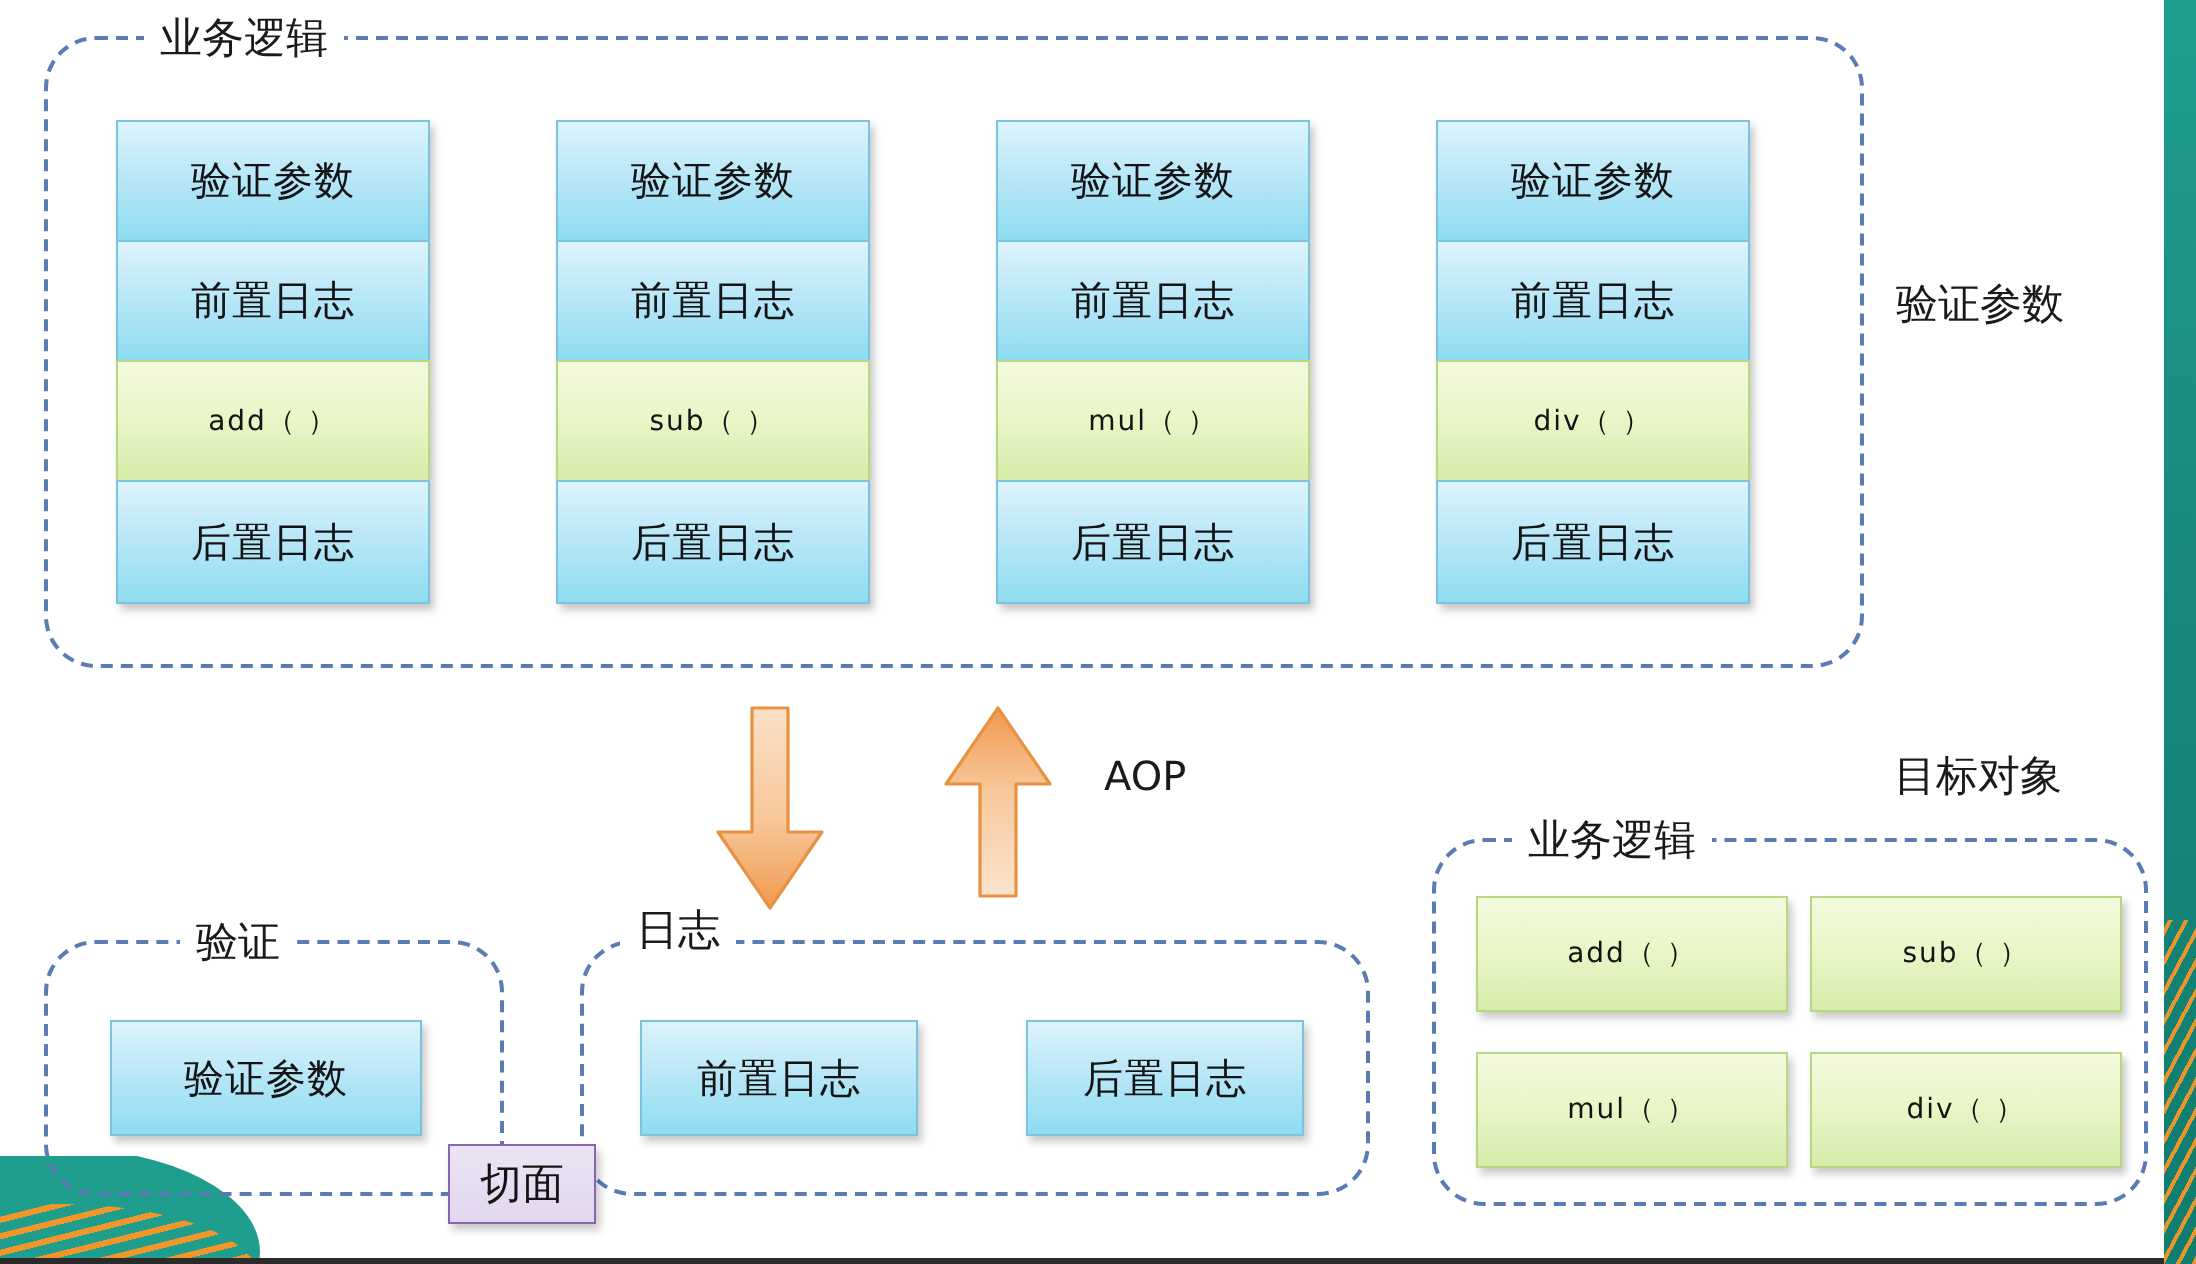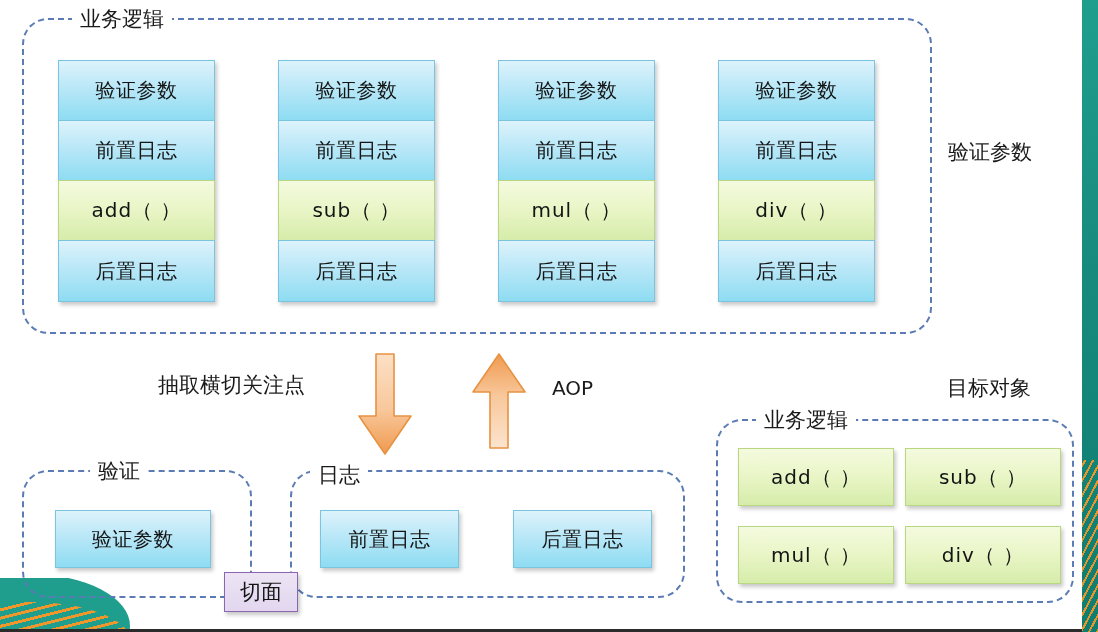--- a/index.html
+++ b/index.html
@@ -135,21 +135,21 @@
     letter-spacing: 0.5px;
   }
   .cell.blue {
     background: linear-gradient(to bottom, #ddf3fb 0%, #bfe9f8 38%, #8edcf2 100%);
     border: 1px solid #7ac4e0;
   }
   .cell.green {
     background: linear-gradient(to bottom, #f4fadf 0%, #eaf6c8 45%, #d6ecaa 100%);
     border: 1px solid #b9d680;
   }
-  .cell.latin { font-size: 20px; letter-spacing: 1px; }
+  .cell.latin { font-size: 14px; letter-spacing: 1px; }
 
   .stack {
     position: absolute;
     box-shadow: 2px 3px 4px rgba(0,0,0,0.22);
   }
   .standalone {
     box-shadow: 2px 3px 4px rgba(0,0,0,0.22);
   }
 
   
@@ -212,21 +212,20 @@
     <div class="cell blue" style="left:0; top:180px; width:157px; height:62px;">后置日志</div>
   </div>
 
   <div class="stack" style="left:718px; top:60px; width:157px; height:242px;">
     <div class="cell blue" style="left:0; top:0; width:157px; height:61px;">验证参数</div>
     <div class="cell blue" style="left:0; top:60px; width:157px; height:61px;">前置日志</div>
     <div class="cell green latin" style="left:0; top:120px; width:157px; height:61px;">div（ ）</div>
     <div class="cell blue" style="left:0; top:180px; width:157px; height:62px;">后置日志</div>
   </div>
 
-  <div class="plain-label" style="left:158px; top:375px;">抽取横切关注点</div>
 
   <div class="arrow" style="left:356px; top:352px;">
     <svg width="58" height="106" viewBox="0 0 58 106" xmlns="http://www.w3.org/2000/svg">
       <defs>
         <linearGradient id="gradDown" x1="0" y1="0" x2="0" y2="1">
           <stop offset="0%" stop-color="#fbe0c6"></stop>
           <stop offset="55%" stop-color="#f8c89c"></stop>
           <stop offset="100%" stop-color="#f09a4f"></stop>
         </linearGradient>
       </defs>
@@ -248,21 +247,21 @@
   </div>
 
   <div class="plain-label latin" style="left:552px; top:378px;">AOP</div>
 
   <div class="group" style="left:22px; top:470px; width:230px; height:128px;"></div>
   <div class="group-label" style="left:62px; top:461px;margin-left:28px;">验证</div>
 
   <div class="cell blue standalone" style="left:55px; top:510px; width:156px; height:58px;">验证参数</div>
 
   <div class="group" style="left:290px; top:470px; width:395px; height:128px;"></div>
-  <div class="group-label" style="left:310px; top:465px;">日志</div>
+  <div class="group-label" style="left:310px; top:455px;">日志</div>
 
   <div class="cell blue standalone" style="left:320px; top:510px; width:139px; height:58px;">前置日志</div>
   <div class="cell blue standalone" style="left:513px; top:510px; width:139px; height:58px;">后置日志</div>
 
   <div class="aspect-badge" style="left:224px; top:572px; width:74px; height:40px;text-align:center;">切面</div>
 
   <div class="plain-label" style="left:947px; top:378px;">目标对象</div>
 
   <div class="group" style="left:716px; top:419px; width:358px; height:184px;"></div>
   <div class="group-label" style="left:756px; top:410px;">业务逻辑</div>

